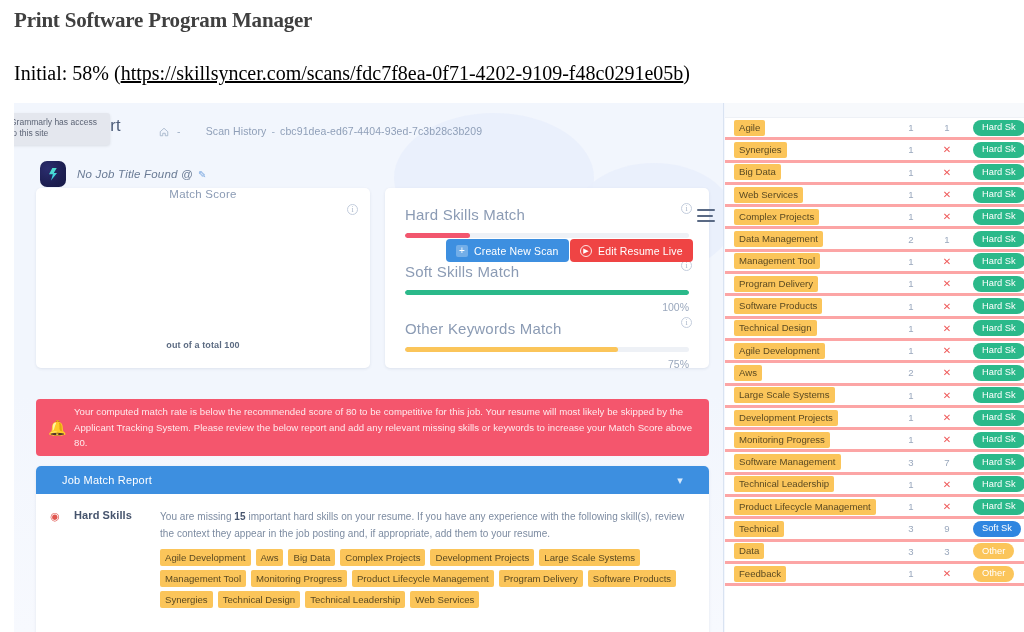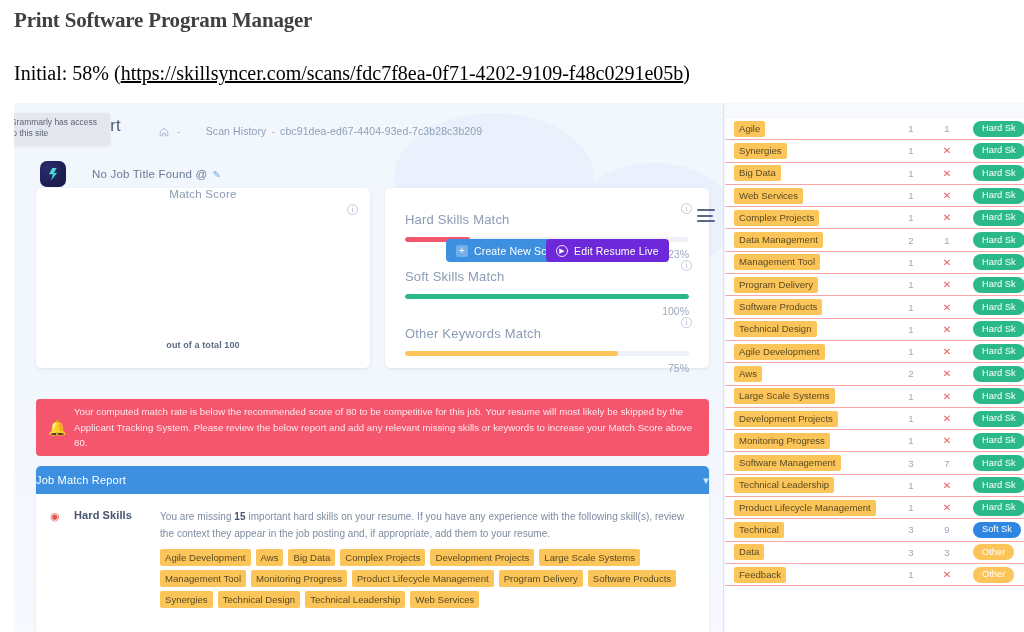--- a/index.html
+++ b/index.html
@@ -77,21 +77,21 @@
   .hamburger i:nth-child(3){ width:100%; }
 
   .btn {
     position: absolute; height: 23px;
     border-radius: 4px; color: #fff;
     font-size: 10.5px; display:flex; align-items:center;
     padding: 0 10px; white-space: nowrap; cursor: pointer;
     letter-spacing: .15px;
   }
   .btn-scan { left: 432px; top: 136px; background: #3d8fe0; }
-  .btn-live { left: 532px; top: 136px; background: #6d28d9; }
+  .btn-live { left: 556px; top: 136px; background: #ef4444; }
   .btn-ico {
     width: 12px; height: 12px; margin-right: 6px;
     display:inline-flex; align-items:center; justify-content:center;
     font-size: 10px; line-height:1;
   }
   .btn-scan .btn-ico { background: rgba(255,255,255,.28); border-radius:2px; }
   .btn-live .btn-ico { border:1.2px solid rgba(255,255,255,.85); border-radius:50%; font-size:7px; }
 
   
   .gram-tip {
@@ -107,21 +107,21 @@
   .logo {
     width: 26px; height: 26px; border-radius: 7px;
     background: radial-gradient(circle at 30% 30%, #2b2d6e 0%, #1d1f52 60%, #171a46 100%);
     display:flex; align-items:center; justify-content:center;
   }
   .logo span {
     display:block; width:8px; height:13px;
     background: linear-gradient(160deg,#57e3c8 0%, #2fc7e8 100%);
     clip-path: polygon(45% 0,100% 0,60% 42%,100% 42%,25% 100%,48% 52%,0 52%);
   }
-  .jobtitle { margin-left: 26px; font-size: 11.5px; color:#6a7b95; letter-spacing:.2px; }
+  .jobtitle { margin-left: 11px; font-size: 11.5px; color:#6a7b95; letter-spacing:.2px;font-style:italic; }
   .pencil { margin-left: 5px; color:#7aa7e0; font-size: 10px; }
 
   
   .card {
     position: absolute; background:#fff; border-radius:5px;
     box-shadow: 0 1px 3px rgba(40,60,100,.10);
   }
   .card-score { left: 22px; top: 85px; width: 334px; height: 180px; }
   .card-bars  { left: 371px; top: 85px; width: 324px; height: 180px; }
 
@@ -146,21 +146,21 @@
     font-size: 42px; color:#cb4a3f; font-weight:400;
     font-family:"Liberation Sans", sans-serif; letter-spacing:-1px;
     padding-bottom: 2px;
   }
   .donut-sub {
     position:absolute; left:0; right:0; top: 152px; text-align:center;
     font-size: 9px; font-weight:700; color:#5c6b82; letter-spacing:.1px;
   }
 
   .bar-row { position:absolute; left: 20px; width: 284px; }
-  .bar-label { font-size: 13px; color:#8b9bb4; letter-spacing:.2px;margin-top:6px; }
+  .bar-label { font-size: 15px; color:#8b9bb4; letter-spacing:.2px; }
   .bar-track {
     margin-top: 10px; height: 4.5px; border-radius:3px; background:#eef1f6;
     overflow:hidden;
   }
   .bar-fill { height:100%; border-radius:3px; }
   .bar-val {
     margin-top: 6px; text-align:right; font-size: 10.5px; color:#9aa8bd;
   }
   .bar-info {
     position:absolute; right: -3px; top: -3px;
@@ -185,21 +185,21 @@
 
   
   .report {
     position:absolute; left: 22px; top: 363px; width: 673px; height: 166px;
     background:#fff; border-radius:5px 5px 0 0; overflow:hidden;
     box-shadow: 0 1px 3px rgba(40,60,100,.10);
   }
   .report-h {
     height: 28px; background:#3d8fe0; color:#fff;
     display:flex; align-items:center; justify-content:space-between;
-    padding: 0 0; font-size: 11px; letter-spacing:.2px;
+    padding: 0 26px; font-size: 11px; letter-spacing:.2px;
   }
   .chev { font-size: 11px; color:#d6e8fb; }
   .report-body { display:flex; padding: 14px 16px 0 14px; }
   .rb-ico {
     flex:0 0 24px; padding-top: 2px;
     color:#e0564f; font-size: 11px;
   }
   .rb-name {
     flex:0 0 86px; font-size: 11px; color:#46546d; font-weight:700;
     padding-top: 1px; letter-spacing:.1px;
@@ -217,21 +217,21 @@
   .app-right {
     position:absolute; left: 711px; top: 0; width: 299px; height: 529px;
     background:#fff; overflow:hidden;
   }
   .tbl-headstub {
     height: 15px; background:#f7f9fc;
     border-bottom:1px solid #eef1f6;
   }
   .trow {
     height: 22.3px; display:flex; align-items:center;
-    border-bottom:1px solid #fca5a5; padding-left: 9px;
+    border-bottom:3px solid #fca5a5; padding-left: 9px;
     position:relative;
   }
   .t-kw {
     background:#fbc55a; color:#5b4a22; border-radius:2px;
     font-size: 9.6px; padding: 2px 5px 3px 5px; white-space:nowrap;
   }
   .t-c1 { position:absolute; left: 176px; width: 20px; text-align:center;
           font-size: 9.6px; color:#9aa8bd; }
   .t-c2 { position:absolute; left: 212px; width: 20px; text-align:center;
           font-size: 9.6px; color:#9aa8bd; }

